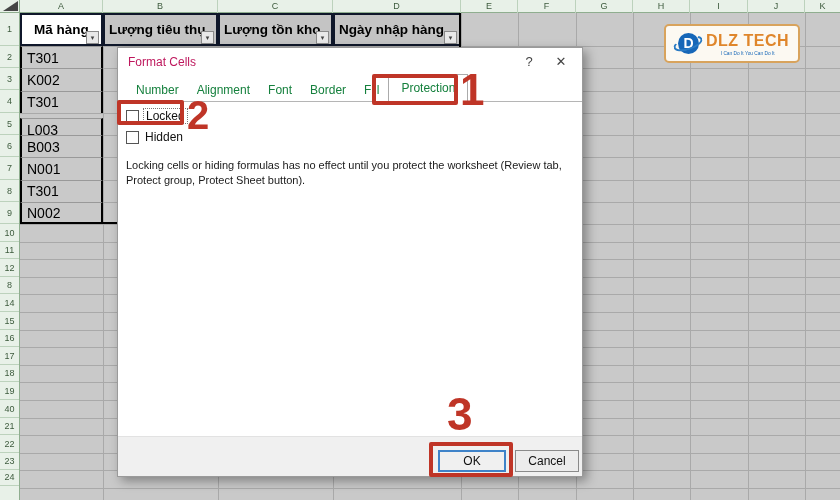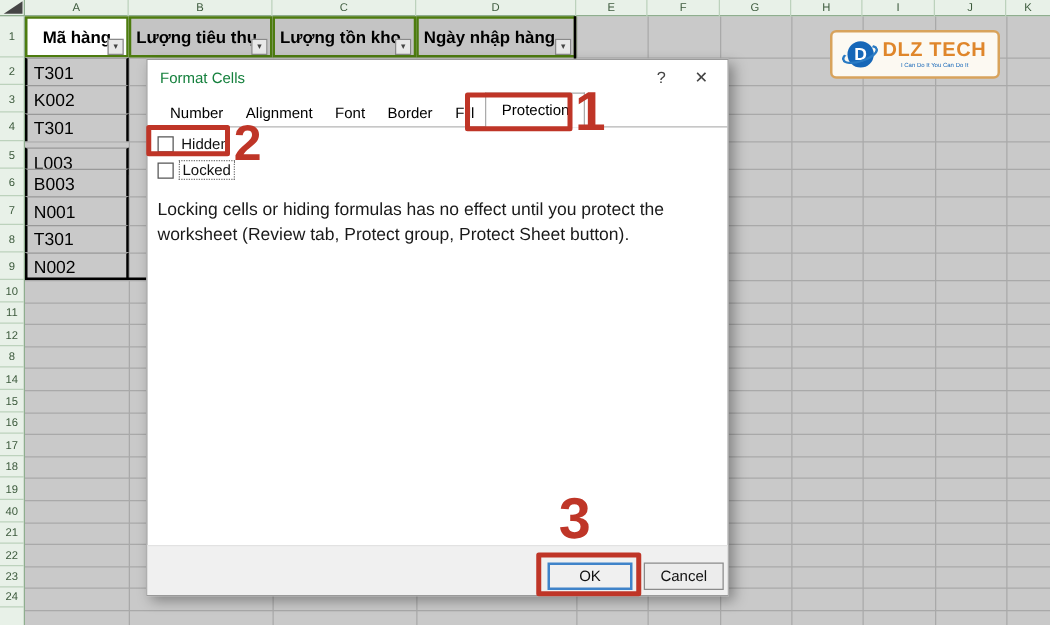--- a/index.html
+++ b/index.html
@@ -12,52 +12,52 @@
   .row-strip { position:absolute; left:0; top:13px; width:20px; height:487px; background:#e8f1e8; border-right:1px solid #8fae8f; z-index:1; }
   .row-num { position:absolute; left:0; width:19px; font-size:9px; color:#3c5a3c; text-align:center; border-bottom:1px solid #bcd2bc; display:flex; align-items:center; justify-content:center; }
   .corner { position:absolute; left:0; top:0; width:20px; height:13px; background:#e8f1e8; border-right:1px solid #8fae8f; border-bottom:1px solid #8fae8f; z-index:2; }
   .corner-tri { position:absolute; right:1px; bottom:1px; width:0; height:0; border-left:15px solid transparent; border-bottom:10px solid #454545; }
 
   
   .hl { position:absolute; left:20px; width:820px; height:1px; background:#a9a9a9; z-index:0; }
   .vl { position:absolute; top:13px; height:487px; width:1px; background:#a9a9a9; z-index:0; }
 
   
-  .hcell { position:absolute; top:13px; height:33px; background:#c4c4c4; border:2px solid #4d7c0f; font-weight:bold; font-size:13.5px; color:#000; display:flex; align-items:center; padding-left:4px; overflow:hidden; white-space:nowrap; z-index:3; }
+  .hcell { position:absolute; top:13px; height:33px; background:#c4c4c4; border:2px solid #0f172a; font-weight:bold; font-size:13.5px; color:#000; display:flex; align-items:center; padding-left:4px; overflow:hidden; white-space:nowrap; z-index:3; }
   .hcell.active { background:#ffffff; justify-content:center; padding-left:0; }
   .filter-btn { position:absolute; width:13px; height:13px; background:#e8e8e8; border:1px solid #8a8a8a; font-size:7px; line-height:11px; text-align:center; color:#444; z-index:4; }
   .acell { position:absolute; left:20px; width:83px; height:22.25px; background:#c9c9c9; border-left:2px solid #000; border-right:2px solid #000; border-top:1px solid #999; font-size:14px; color:#000; display:flex; align-items:center; padding-left:5px; z-index:3; }
   .tbl-bottom { position:absolute; left:20px; top:222px; width:441px; height:2px; background:#000; z-index:3; }
   .tbl-right { position:absolute; left:459px; top:13px; width:2px; height:211px; background:#000; z-index:3; }
 
   
   .logo { position:absolute; left:664px; top:24px; width:136px; height:39px; background:#fcf9f2; border:2px solid #d8a35c; border-radius:5px; display:flex; align-items:center; justify-content:center; gap:5px; z-index:2; }
   .logo-icon { position:relative; width:26px; height:26px; flex:0 0 auto; }
   .logo-circle { position:absolute; left:3px; top:2px; width:21px; height:21px; border-radius:50%; background:#1667b8; color:#fff; font-weight:bold; font-size:14px; text-align:center; line-height:21px; }
   .logo-orbit { position:absolute; left:-2px; top:6px; width:30px; height:13px; border:2px solid #2a7bc4; border-radius:50%; transform:rotate(-18deg); border-top-color:transparent; }
   .logo-text { display:flex; flex-direction:column; align-items:center; }
   .logo-brand { font-weight:bold; font-size:16px; letter-spacing:.5px; color:#df862b; }
   .logo-tag { font-size:6px; color:#1667b8; transform:scale(.8); white-space:nowrap; }
 
   
   .dlg { position:absolute; left:117px; top:47px; width:466px; height:430px; background:#fff; border:1px solid #9a9a9a; box-shadow:4px 4px 10px rgba(0,0,0,.35); z-index:10; }
   .dlg-titlebar { position:relative; height:28px; }
-  .dlg-title { position:absolute; left:10px; top:7px; font-size:12px; color:#15803d; }
+  .dlg-title { position:absolute; left:10px; top:7px; font-size:12px; color:#be185d; }
   .dlg-help { position:absolute; right:44px; top:5px; width:18px; height:18px; font-size:13px; color:#444; text-align:center; line-height:18px; cursor:default; }
   .dlg-close { position:absolute; right:12px; top:5px; width:18px; height:18px; font-size:13px; color:#444; text-align:center; line-height:18px; cursor:default; }
   .dlg-tabs { position:relative; display:flex; align-items:flex-end; padding-left:9px; height:26px; }
   .dlg-tabs::after { content:""; position:absolute; left:0; right:0; bottom:0; height:1px; background:#b5b5b5; }
-  .tab { font-size:12px; color:#000000; padding:4px 9px 5px; position:relative; }
+  .tab { font-size:12px; color:#15803d; padding:4px 9px 5px; position:relative; }
   .tab.active { background:#fff; border:1px solid #ababab; border-bottom:none; padding:6px 12px 7px; z-index:2; }
   .dlg-body { position:relative; padding:6px 8px; }
   .chk-row { display:flex; align-items:center; gap:4px; margin-bottom:6px; }
   .chk-box { width:13px; height:13px; border:1px solid #555; background:#fff; flex:0 0 auto; }
   .chk-label { font-size:12px; color:#111; padding:0 2px; }
   .chk-label.focused { border:1px dotted #777; }
-  .dlg-desc { font-size:14px; color:#1a1a1a; line-height:1.4; width:452px; margin-top:14px; }
+  .dlg-desc { font-size:11px; color:#1a1a1a; line-height:1.4; width:452px; margin-top:14px; }
   .dlg-footer { position:absolute; left:0; bottom:0; width:464px; height:40px; background:#f0f0f0; border-top:1px solid #e2e2e2; }
   .btn { position:absolute; top:13px; height:22px; font-size:12px; color:#111; text-align:center; line-height:19px; }
   .btn-ok { left:320px; width:68px; background:#f0f0f0; border:2px solid #3f83c9; }
   .btn-cancel { left:397px; width:64px; background:#ececec; border:1px solid #8a8a8a; }
 
   
   .ann-box { position:absolute; border:4px solid #bf3527; border-radius:2px; z-index:20; }
   .ann-num { position:absolute; color:#bf3527; font-weight:bold; z-index:20; line-height:1; }
 </style>
 </head>
@@ -186,25 +186,25 @@
     <span class="tab">Number</span>
     <span class="tab">Alignment</span>
     <span class="tab">Font</span>
     <span class="tab">Border</span>
     <span class="tab">Fill</span>
     <span class="tab active">Protection</span>
   </div>
   <div class="dlg-body">
     <div class="chk-row">
       <span class="chk-box"></span>
-      <span class="chk-label">Hidden</span>
+      <span class="chk-label focused">Locked</span>
     </div>
     <div class="chk-row">
       <span class="chk-box"></span>
-      <span class="chk-label focused">Locked</span>
+      <span class="chk-label">Hidden</span>
     </div>
     <div class="dlg-desc">Locking cells or hiding formulas has no effect until you protect the worksheet (Review tab, Protect group, Protect Sheet button).</div>
   </div>
   <div class="dlg-footer">
     <button class="btn btn-ok">OK</button>
     <button class="btn btn-cancel">Cancel</button>
   </div>
 </div>
 
 <div class="ann-box" style="left:372px;top:74px;width:86px;height:31px"></div>

